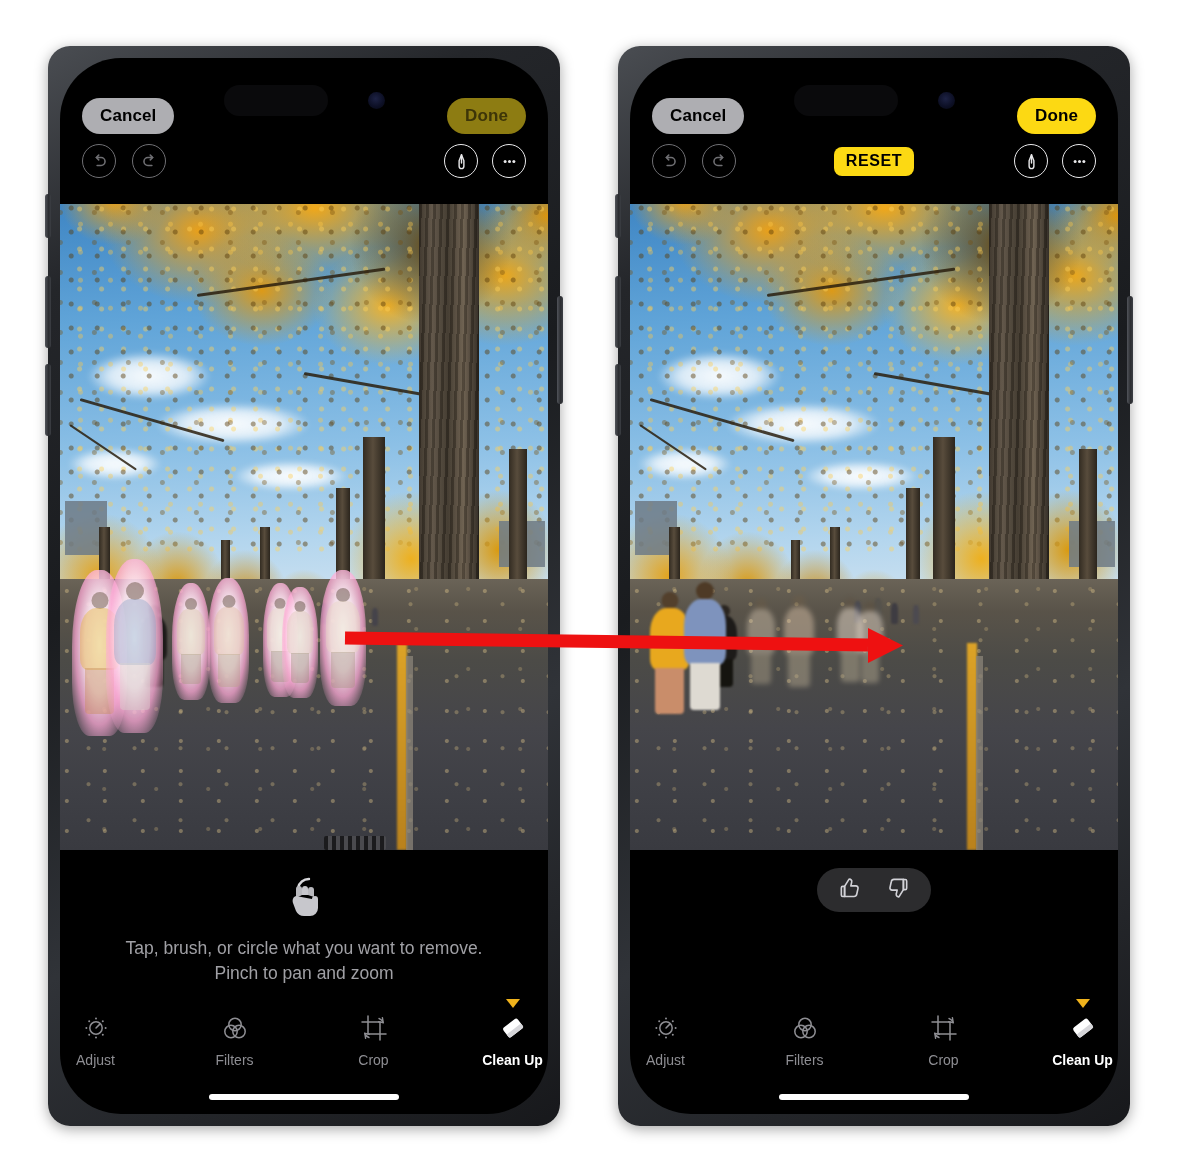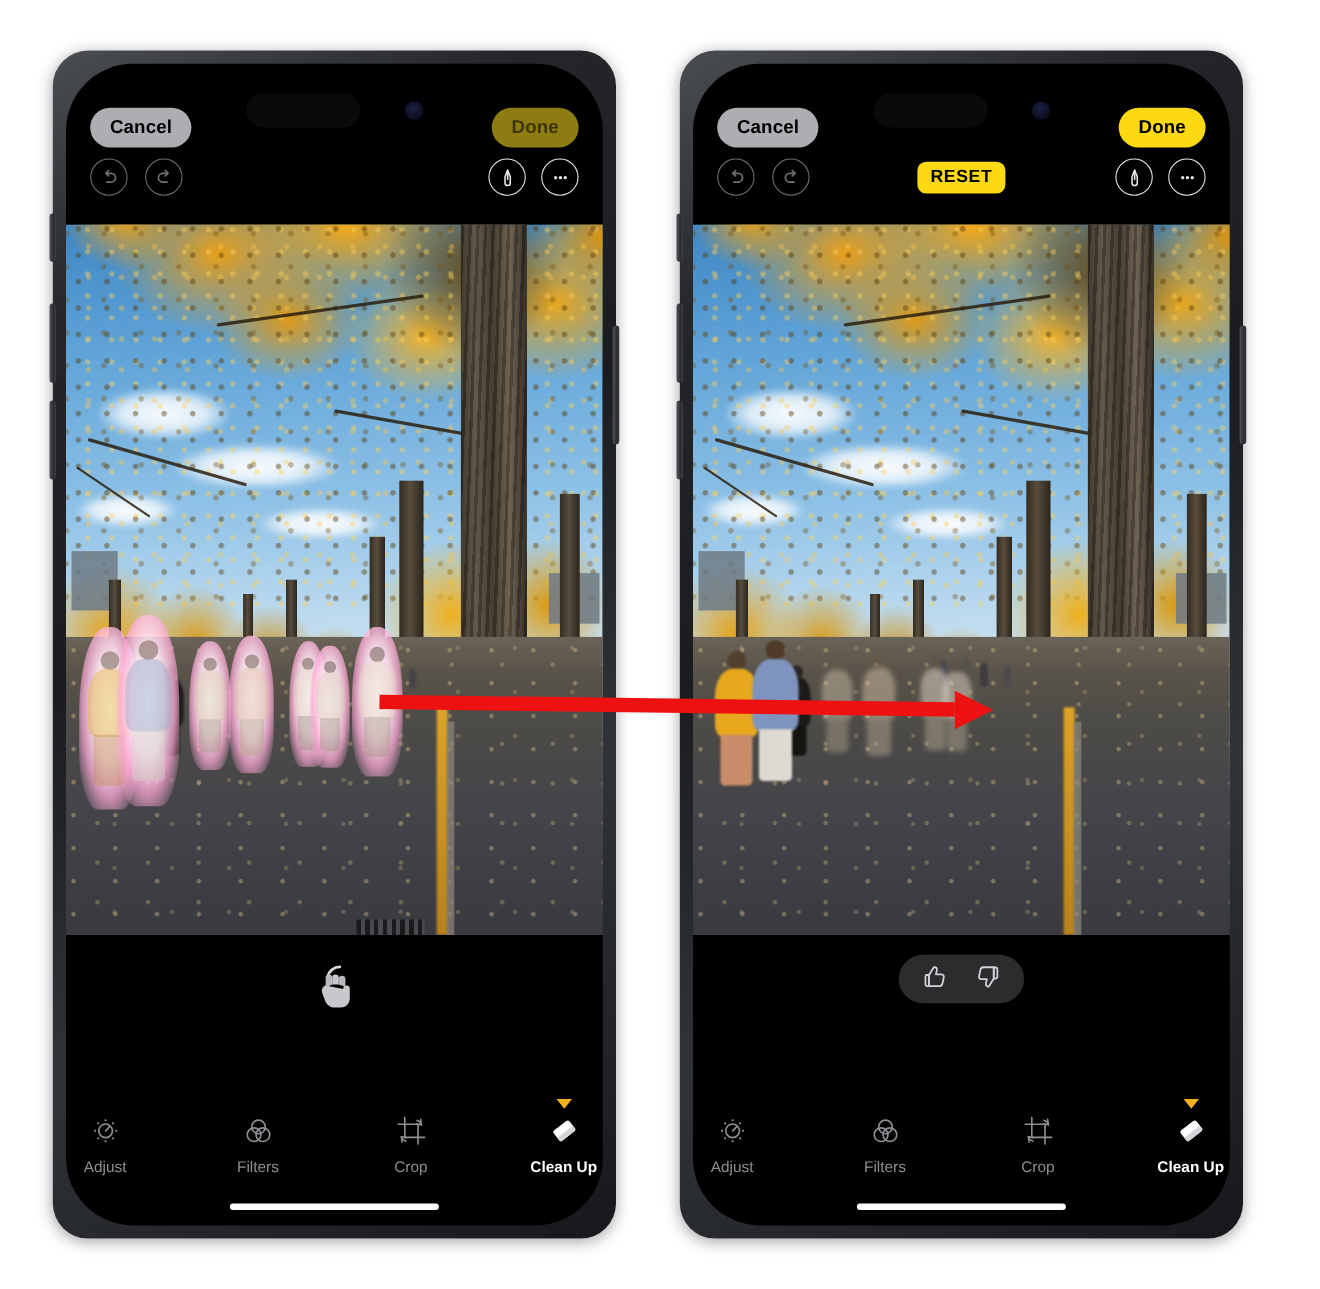--- a/index.html
+++ b/index.html
@@ -10,21 +10,21 @@
     overflow: hidden;
   }
   .stage { position: relative; width: 1200px; height: 1172px; }
 
   
   .phone {
     position: absolute;
     top: 46px;
     width: 512px;
     height: 1080px;
-    border-radius: 32px;
+    border-radius: 22px;
     background: linear-gradient(150deg,#4a4d52 0%,#24262a 18%,#1a1c1f 42%,#303338 68%,#17181b 100%);
     padding: 12px;
     box-shadow: 0 3px 14px rgba(0,0,0,.35);
   }
   .phone.left  { left: 48px; }
   .phone.right { left: 618px; }
 
   .screen {
     position: relative;
     width: 100%; height: 100%;
@@ -462,20 +462,22 @@
         <div class="hand-icon">
           <svg width="44" height="46" viewBox="0 0 44 46">
             <path d="M16 16 A11 11 0 0 1 27 7" fill="none" stroke="#d8d8dc" stroke-width="2.4" stroke-linecap="round"></path>
             <path d="M14 26V17a3 3 0 0 1 6 0v6" fill="#b9b9be"></path>
             <path d="M20 23v-6a3 3 0 0 1 6 0v6" fill="#c7c7cc"></path>
             <path d="M26 23v-5a3 3 0 0 1 6 0v7" fill="#b9b9be"></path>
             <path d="M14 24c-3 1-4 4-3 7l3 8a9 9 0 0 0 8 5h6a8 8 0 0 0 8-8v-9a3 3 0 0 0-6 0" fill="#c7c7cc"></path>
           </svg>
         </div>
         <div class="hint-text">
+          <div>Tap, brush, or circle what you want to remove.</div>
+          <div>Pinch to pan and zoom</div>
         </div>
       </div>
 
       <div class="tabs">
         <div class="tab">
           <div class="tab-icon">
             <svg width="30" height="30" viewBox="0 0 30 30" fill="none" stroke="#8e8e93" stroke-width="1.5">
               <circle cx="15" cy="15" r="6.2"></circle>
               <line x1="15" y1="15" x2="18.6" y2="11.4" stroke-linecap="round"></line>
               <circle cx="15" cy="5.4" r="1" fill="#8e8e93" stroke="none"></circle>

